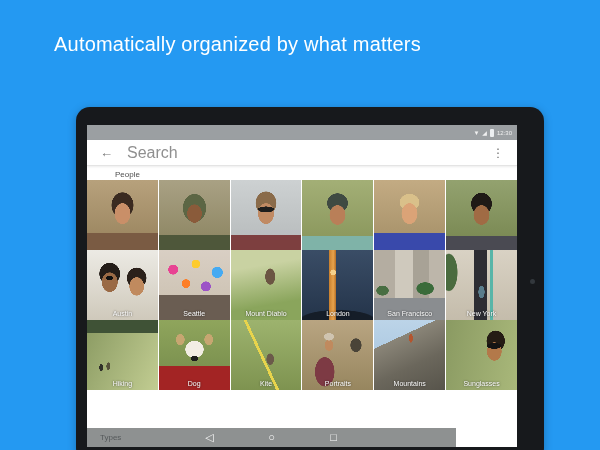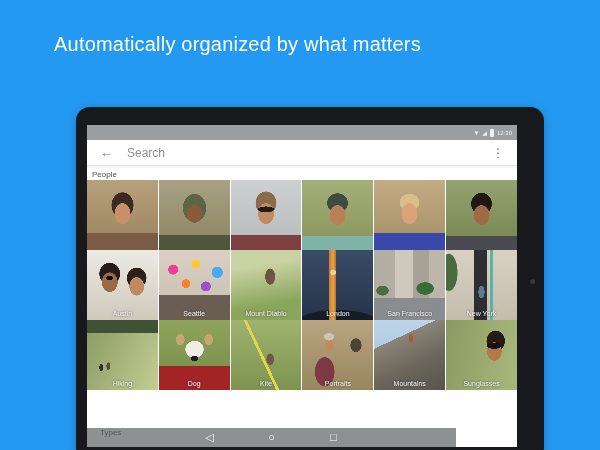--- a/index.html
+++ b/index.html
@@ -21,25 +21,25 @@
   
   .statusbar { height:15px; background:#9b9fa2; display:flex; align-items:center;
     justify-content:flex-end; padding:0 5px; gap:3px; color:#f0f0f0; font-size:6px; }
   .statusbar .batt { width:4px; height:8px; background:#eceff1; border-radius:1px; }
 
   
   .searchbar { height:26px; background:#fff; display:flex; align-items:center;
     padding:0 13px; border-bottom:1px solid #e4e4e4; box-shadow:0 1px 2px rgba(0,0,0,.08);
     position:relative; z-index:3; }
   .back-arrow { color:#757575; font-size:13px; margin-right:14px; }
-  .search-hint { color:#8f8f8f; font-size:12px; flex:1; }
+  .search-hint { color:#8f8f8f; font-size:16px; flex:1; }
   .menu-dots { color:#707070; font-size:12px; letter-spacing:0; }
 
   
-  .section-h { height:14px; display:flex; align-items:center; padding:2px 5px 0;
+  .section-h { height:14px; display:flex; align-items:center; padding:2px 28px 0;
     color:#4f4f4f; font-size:8px; }
   .tile-row { display:flex; gap:1px; height:70px; background:#fff; }
   .t { position:relative; flex:1; overflow:hidden; }
   .t .lbl { position:absolute; bottom:3px; left:0; width:100%; text-align:center;
     color:#fff; font-size:7px; text-shadow:0 0 2px rgba(0,0,0,.7); white-space:nowrap; }
 
   
   .p1{background:radial-gradient(13px 17px at 50% 48%,#c98f68 60%,transparent 62%),radial-gradient(18px 21px at 50% 36%,#3a2a20 60%,transparent 62%),linear-gradient(transparent 76%,#7a5b43 76%),linear-gradient(#b7a17c,#97825c);}
   .p2{background:radial-gradient(12px 15px at 50% 48%,#8a5b3a 60%,transparent 62%),radial-gradient(19px 23px at 50% 40%,#5c6644 60%,transparent 62%),linear-gradient(transparent 78%,#4e573a 78%),linear-gradient(#a9a184,#8a835f);}
   .p3{background:radial-gradient(11px 4px at 50% 42%,#1d1d1d 72%,transparent 74%),radial-gradient(13px 17px at 50% 48%,#c08a63 60%,transparent 62%),radial-gradient(17px 19px at 50% 33%,#8a6b4a 60%,transparent 62%),linear-gradient(transparent 78%,#7d3f3f 78%),linear-gradient(#cdd1d2,#b5b9ba);}
@@ -56,21 +56,21 @@
   .pl6{background:radial-gradient(5px 10px at 50% 60%,#5a7d8c 60%,transparent 64%),linear-gradient(90deg,transparent 62%,#58b5a8 62% 66%,transparent 66%),linear-gradient(90deg,transparent 40%,#2d2d33 40% 58%,transparent 58%),radial-gradient(14px 30px at 4% 32%,#4a6b3f 60%,transparent 64%),linear-gradient(#d9d2c4,#c4bcab);}
 
   
   .t1{background:radial-gradient(3px 6px at 20% 68%,#30302a 60%,transparent 66%),radial-gradient(3px 6px at 30% 66%,#55503a 60%,transparent 66%),linear-gradient(#3f5236 0 18%,transparent 18%),linear-gradient(115deg,#8a9a62,#c2cd92);}
   .t2{background:radial-gradient(6px 4px at 50% 55%,#1d1d1d 60%,transparent 66%),radial-gradient(15px 14px at 50% 42%,#f2ede4 60%,transparent 62%),radial-gradient(7px 9px at 30% 28%,#c7a671 60%,transparent 64%),radial-gradient(7px 9px at 70% 28%,#c7a671 60%,transparent 64%),linear-gradient(transparent 66%,#a32424 66%),linear-gradient(#8fa55c,#73894a);}
   .t3{background:linear-gradient(65deg,transparent 44%,#e8d44c 44% 47%,transparent 47%),radial-gradient(6px 9px at 56% 56%,#6b5a4a 60%,transparent 66%),linear-gradient(#9db36e,#7e9350);}
   .t4{background:radial-gradient(8px 6px at 38% 24%,#cfc4b0 60%,transparent 64%),radial-gradient(7px 9px at 38% 36%,#c08a5e 60%,transparent 64%),radial-gradient(16px 24px at 32% 74%,#7d3a44 60%,transparent 62%),radial-gradient(9px 11px at 76% 36%,#4a4438 60%,transparent 64%),linear-gradient(#b9a582,#97865f);}
   .t5{background:radial-gradient(3px 7px at 52% 26%,#b3552e 60%,transparent 66%),linear-gradient(155deg,transparent 28%,#8a8578 28%,#6b675c 62%,#57544b),linear-gradient(#bcd4e8,#9fc0dc);}
   .t6{background:radial-gradient(10px 4px at 68% 37%,#141414 70%,transparent 74%),radial-gradient(12px 15px at 68% 45%,#b3794a 60%,transparent 62%),radial-gradient(15px 17px at 70% 30%,#241c14 60%,transparent 62%),linear-gradient(100deg,#8a9a62,#a9b87a);}
   .navbar { position:absolute; left:0; bottom:0; width:369px; height:19px;
-    background:rgba(137,140,141,.96); display:flex; align-items:flex-start; }
+    background:rgba(137,140,141,.96); display:flex; align-items:center; }
   .navbar .types-ghost { position:absolute; left:13px; color:#55595b; font-size:8px; }
   .nav-icons { width:100%; display:flex; justify-content:center; gap:48px;
     color:#fafafa; font-size:11px; line-height:19px; }
   .nav-icons span { width:14px; text-align:center; }
 </style>
 </head>
 <body>
 
 <div class="promo-title">Automatically organized by what matters</div>
 

